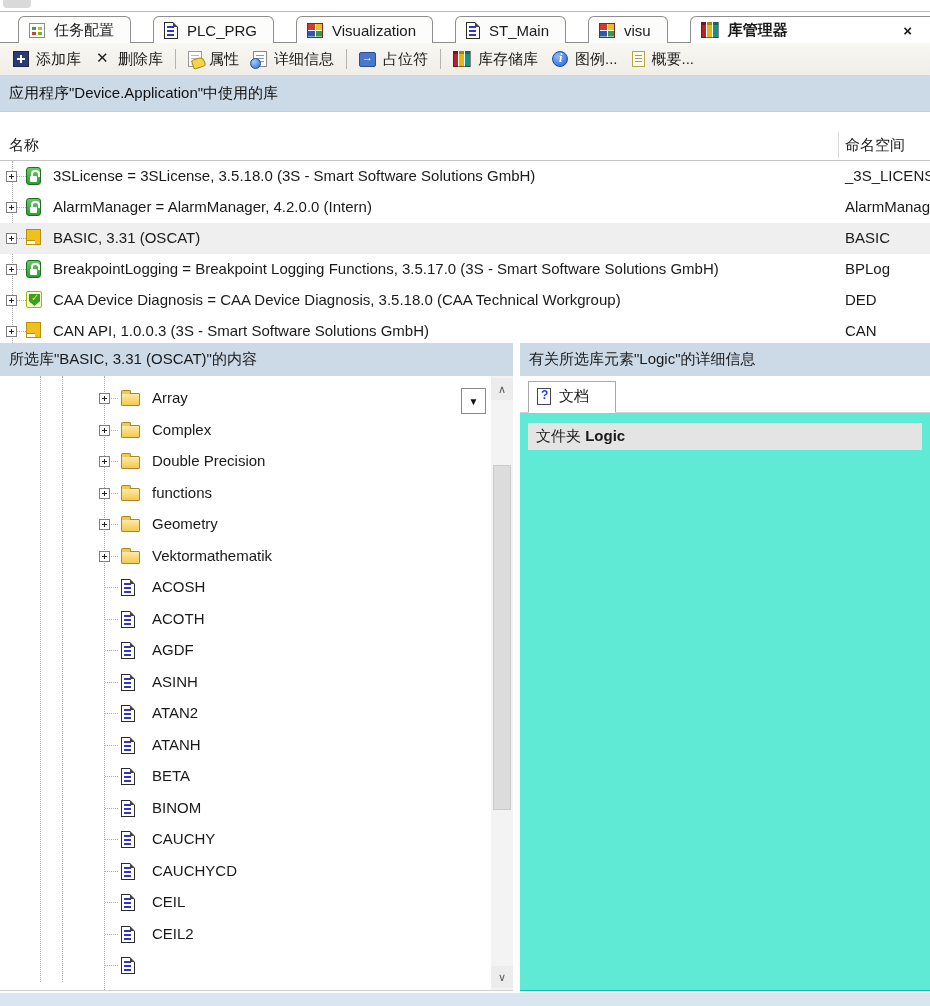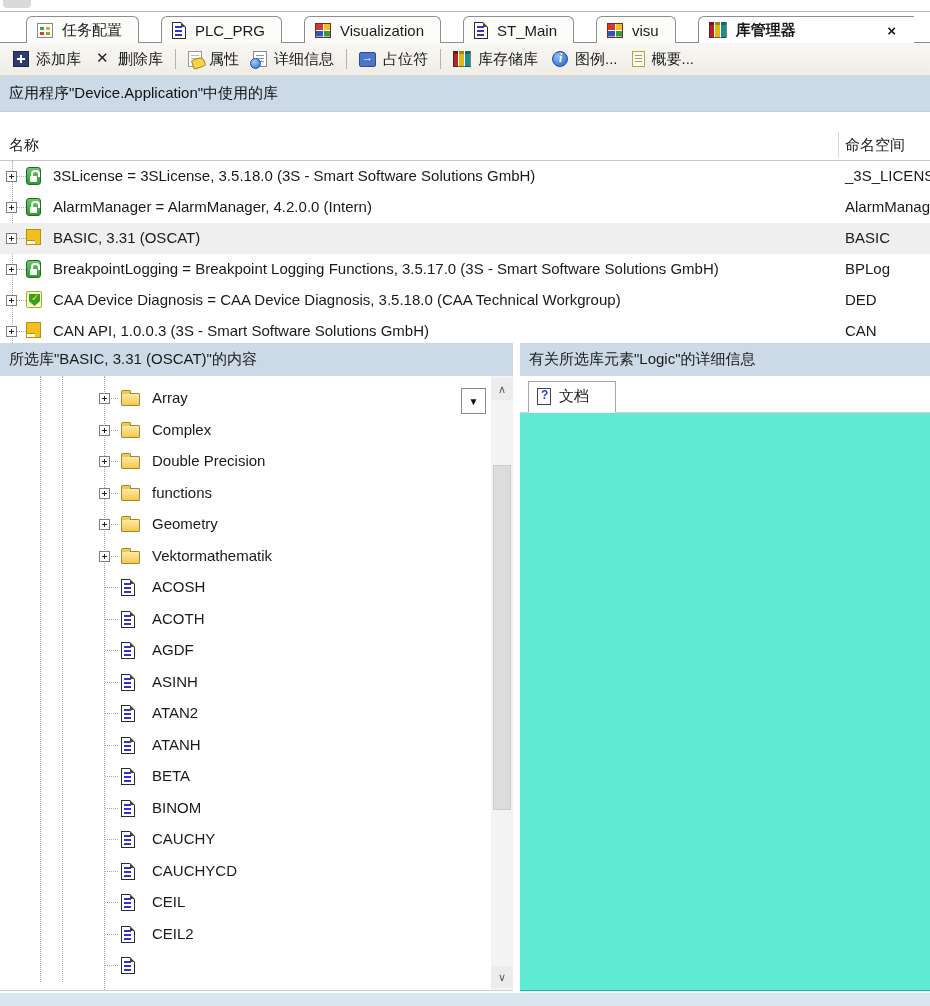--- a/index.html
+++ b/index.html
@@ -6,26 +6,26 @@
   html,body { width:930px; height:1006px; overflow:hidden; background:#fff;
     font-family:"Liberation Sans","DejaVu Sans",sans-serif; font-size:15px; color:#1a1a1a; }
 
   
   .topstrip { position:relative; height:12px; background:#fff; border-bottom:1px solid #b9b9b9; }
   .corner-frag { position:absolute; left:3px; top:0; width:28px; height:8px;
     background:#d9d9d9; border-radius:0 0 4px 4px; }
 
   
   .tabbar { height:31px; background:#fff; display:flex; align-items:flex-end;
-    padding-left:26px; border-bottom:1px solid #8e8e8e; }
+    padding-left:18px; border-bottom:1px solid #8e8e8e; }
   .tab { display:flex; align-items:center; gap:9px; height:27px; padding:0 16px 0 10px;
     margin-right:22px; margin-bottom:-1px; background:#fcfcfa;
     border:1px solid #8e8e8e; border-bottom:none; border-radius:6px 6px 0 0;
     white-space:nowrap; cursor:default; }
-  .tab.active { background:#fff; font-weight:bold; flex:1; margin-right:16px;
+  .tab.active { background:#fff; font-weight:bold; flex:1; margin-right:0;
     border-right:none; border-radius:6px 0 0 0; }
   .tab.active .tabclose { margin-left:auto; font-weight:bold; padding-right:2px; cursor:pointer; }
 
   
   .toolbar { height:33px; background:linear-gradient(#f8f7f3,#efede6);
     border-bottom:1px solid #d8d6cd; display:flex; align-items:center; padding:0 6px; }
   .tbbtn { display:flex; align-items:center; gap:7px; padding:3px 7px; border-radius:3px;
     white-space:nowrap; cursor:default;text-align:right; }
   .tbsep { width:1px; height:20px; background:#b5b3aa; margin:0 5px; }
 
@@ -515,17 +515,21 @@
     <div class="panehdr">
       <span>有关所选库元素"Logic"的详细信息</span>
     </div>
     <div class="detailbody">
       <div class="detailtabs">
         <div class="dtab">
           <span class="icon doc-question-icon"></span>
           <span>文档</span>
         </div>
       </div>
+      <div class="docheading">
+        <span>文件夹</span>
+        <b>Logic</b>
+      </div>
     </div>
   </div>
 </div>
 
 <div class="statusstrip"></div>
 
 </body></html>

